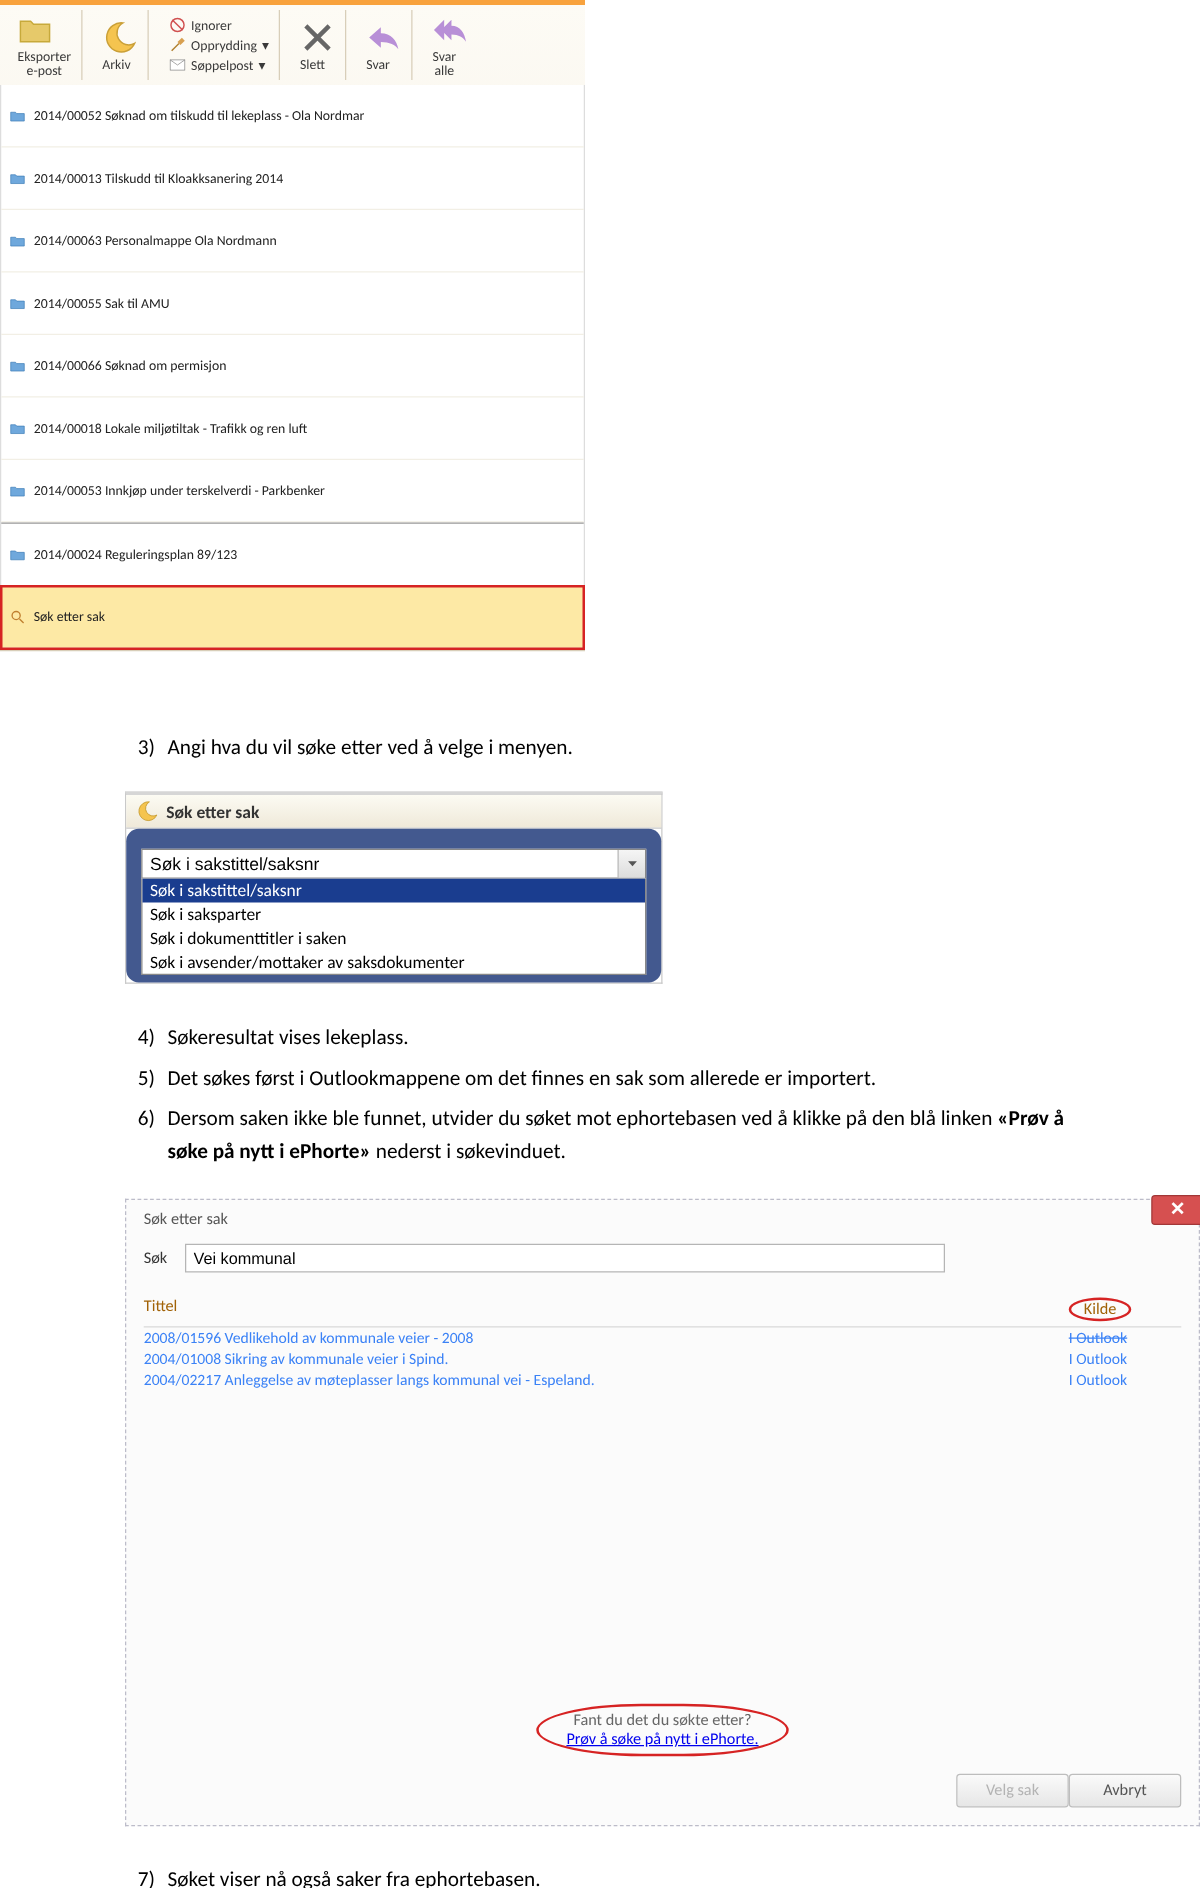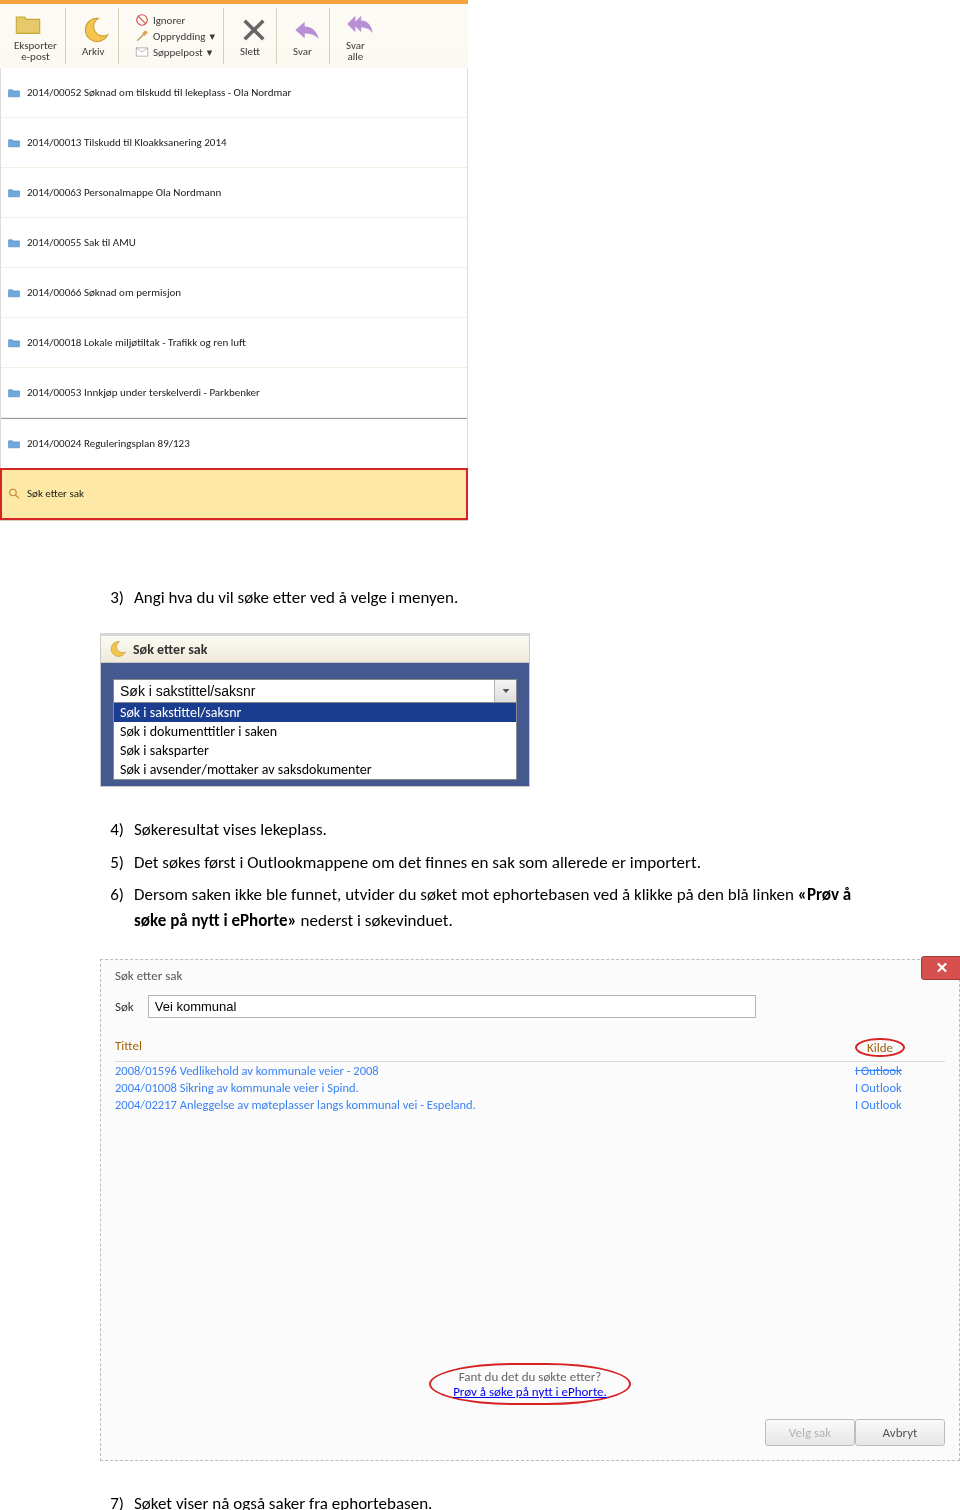--- a/index.html
+++ b/index.html
@@ -53,21 +53,21 @@
     border: 1px solid #c9c9c9;
     border-top: 3px solid #d6d6d6;
   }
   .sok-title {
     background: linear-gradient(#fcfbf3, #efe9d9);
     display: flex; align-items: center; gap: 6px;
     padding: 4px 8px; font-size: 14px; font-weight: bold; color: #333;
     border-bottom: 1px solid #c9c9c9;
   }
   .sok-title svg { width: 18px; height: 18px; }
-  .sok-body { background: #43598f; padding: 16px 12px 6px 12px; }
+  .sok-body { background: #43598f; padding: 16px 12px 6px 12px; border-radius: 10px; }
   .sok-field { display: flex; background: #fff; border: 1px solid #888; }
   .sok-field input { flex: 1; border: none; padding: 3px 6px; font-size: 14px; outline: none; background: transparent; }
   .sok-field .dd { width: 22px; border-left: 1px solid #b5b5b5; background: linear-gradient(#f5f5f5,#ddd); display:flex; align-items:center; justify-content:center; }
   .sok-opts { background: #fff; border: 1px solid #888; border-top: none; }
   .sok-opts .opt { padding: 1px 6px; font-size: 14px; }
   .sok-opts .sel { background: #1a3d8f; color: #fff; }
 
   
   .dlg {
     width: 860px;
@@ -285,22 +285,22 @@
       <div class="sok-field">
         <input type="text" readonly="" value="Søk i sakstittel/saksnr" style="">
         <div class="dd">
             <svg width="12" height="12">
               <use href="#i-chevdown"></use>
             </svg>
           </div>
       </div>
       <div class="sok-opts">
         <div class="opt sel">Søk i sakstittel/saksnr</div>
+        <div class="opt">Søk i saksparter</div>
         <div class="opt">Søk i dokumenttitler i saken</div>
-        <div class="opt">Søk i saksparter</div>
         <div class="opt">Søk i avsender/mottaker av saksdokumenter</div>
       </div>
     </div>
   </div>
 
   <div class="steps" style="padding-top:10px">
     <div class="row">
       <div class="num">4)</div>
         <div class="txt">Søkeresultat vises lekeplass.</div>
     </div>

